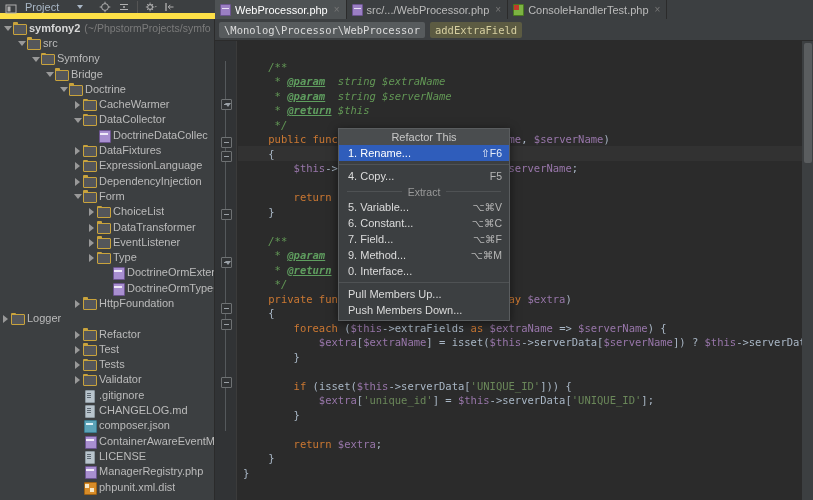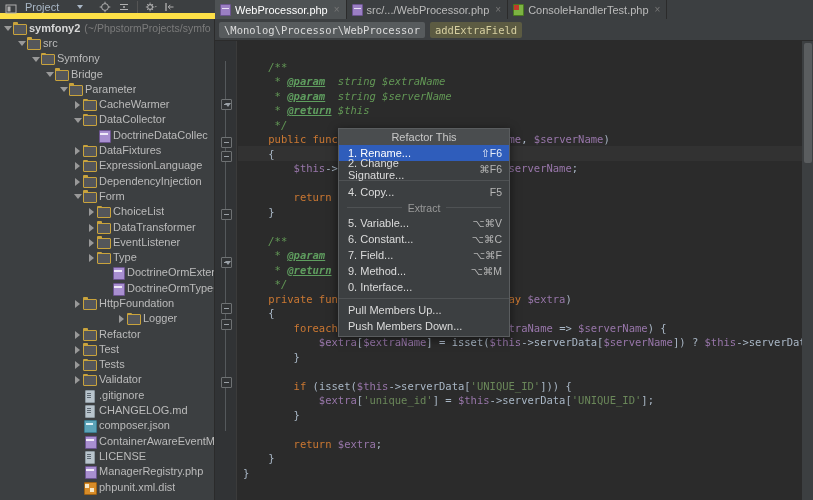--- a/index.html
+++ b/index.html
@@ -258,21 +258,21 @@
           <span class="lbl">Symfony</span>
         </div>
         <div class="row" style="padding-left: 44px;">
           <span class="arrow open"></span>
           <span class="icn icn-folder"></span>
           <span class="lbl">Bridge</span>
         </div>
         <div class="row" style="padding-left: 58px;">
           <span class="arrow open"></span>
           <span class="icn icn-folder"></span>
-          <span class="lbl">Parameter</span>
+          <span class="lbl">Doctrine</span>
         </div>
         <div class="row" style="padding-left: 72px;">
           <span class="arrow closed"></span>
           <span class="icn icn-folder"></span>
           <span class="lbl">CacheWarmer</span>
         </div>
         <div class="row" style="padding-left: 72px;">
           <span class="arrow open"></span>
           <span class="icn icn-folder"></span>
           <span class="lbl">DataCollector</span>
@@ -330,21 +330,21 @@
         <div class="row" style="padding-left: 100px;">
           <span class="arrow none"></span>
           <span class="icn icn-phpfile"></span>
           <span class="lbl">DoctrineOrmTypeG</span>
         </div>
         <div class="row" style="padding-left: 72px;">
           <span class="arrow closed"></span>
           <span class="icn icn-folder"></span>
           <span class="lbl">HttpFoundation</span>
         </div>
-        <div class="row" style="padding-left: 72px; margin-left: 44px;">
+        <div class="row" style="">
           <span class="arrow closed"></span>
           <span class="icn icn-folder"></span>
           <span class="lbl">Logger</span>
         </div>
         <div class="row" style="padding-left: 72px;">
           <span class="arrow closed"></span>
           <span class="icn icn-folder"></span>
           <span class="lbl">Refactor</span>
         </div>
         <div class="row" style="padding-left: 72px;">
@@ -451,24 +451,20 @@
     </div>
   </div>
 
   <div class="popup">
     <div class="popup-title">Refactor This</div>
     <div id="menu">
         <div class="mi sel">
           <span class="mi-label">1. Rename...</span>
           <span class="mi-key">⇧F6</span>
         </div>
-        <div class="mi">
-          <span class="mi-label">2. Change Signature...</span>
-          <span class="mi-key">⌘F6</span>
-        </div>
         <div class="mi-sep"></div>
         <div class="mi">
           <span class="mi-label">4. Copy...</span>
           <span class="mi-key">F5</span>
         </div>
         <div class="mi-group">
           <span class="gl"></span>
           <span class="gt">Extract</span>
           <span class="gl"></span>
         </div>

